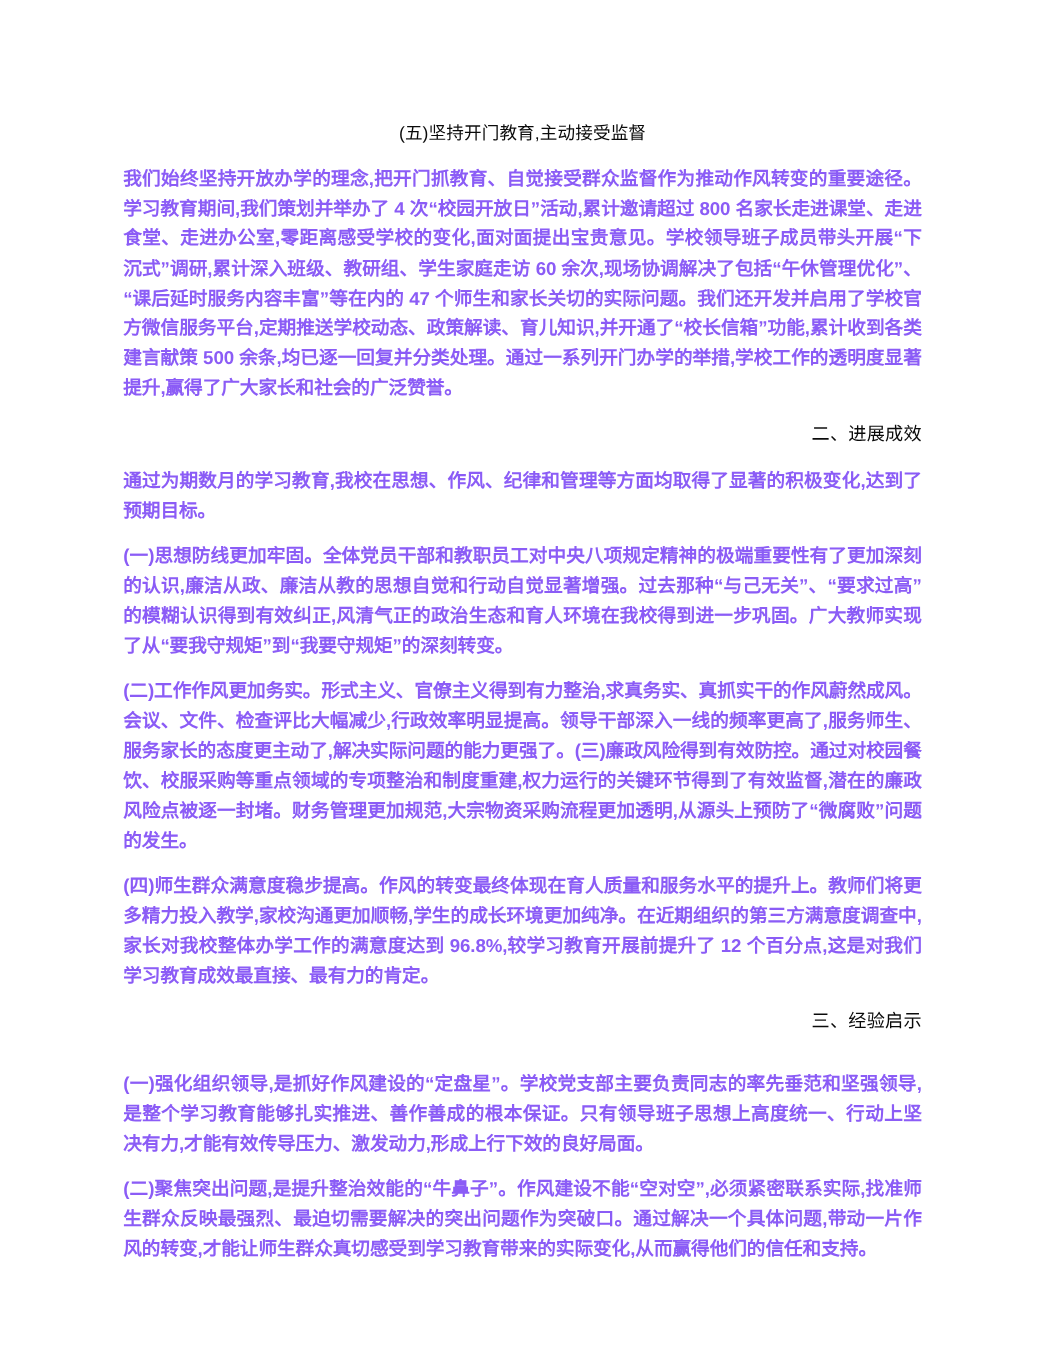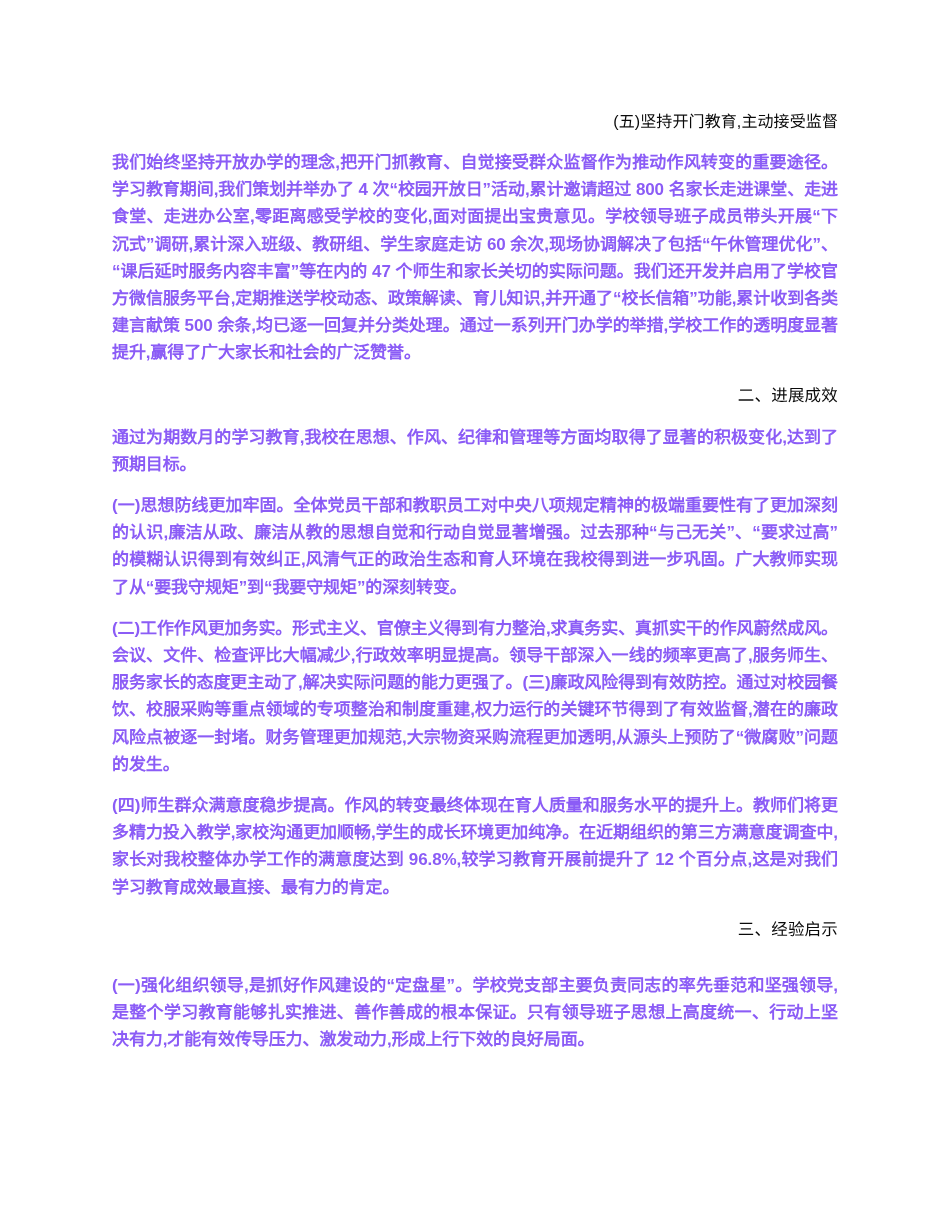--- a/index.html
+++ b/index.html
@@ -41,21 +41,21 @@
   
   .heading-minor {
     font-family: "Liberation Sans", "DejaVu Sans", sans-serif;
     font-size: 16px;
     font-weight: 500;
     color: #0a0a0a;
     line-height: 27px;
     letter-spacing: 0.1px;
     margin: 0;
     padding: 0;
-    text-align: right;
+    text-align: center;
   }
 
   
   .para {
     font-family: "Liberation Sans", "DejaVu Sans", sans-serif;
     font-size: 17px;
     font-weight: 700;
     color: #8b5cf6;
     line-height: 27.2px;
     letter-spacing: -0.1px;
@@ -100,15 +100,16 @@
     <div class="gap-before-major"></div>
 
     <h2 class="heading-major">三、经验启示</h2>
     <div class="gap-after-major"></div>
 
     <div class="gap-para"></div>
 
     <p class="para">(一)强化组织领导,是抓好作风建设的“定盘星”。学校党支部主要负责同志的率先垂范和坚强领导,是整个学习教育能够扎实推进、善作善成的根本保证。只有领导班子思想上高度统一、行动上坚决有力,才能有效传导压力、激发动力,形成上行下效的良好局面。</p>
     <div class="gap-para"></div>
 
+    <p class="para">(二)聚焦突出问题,是提升整治效能的“牛鼻子”。作风建设不能“空对空”,必须紧密联系实际,找准师生群众反映最强烈、最迫切需要解决的突出问题作为突破口。通过解决一个具体问题,带动一片作风的转变,才能让师生群众真切感受到学习教育带来的实际变化,从而赢得他们的信任和支持。</p>
 
   </div>
 </div>
 
 </body></html>

